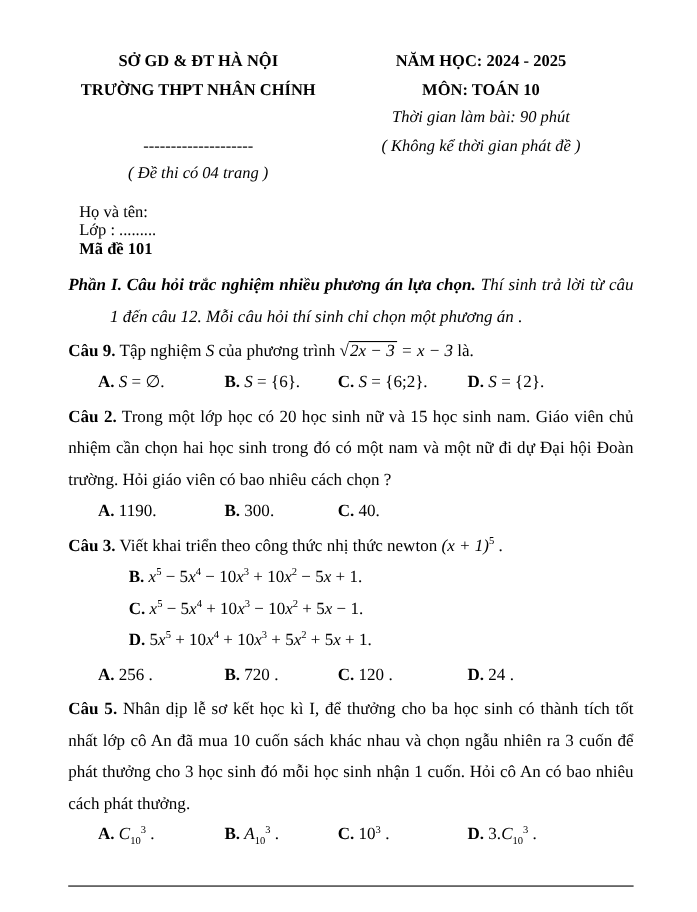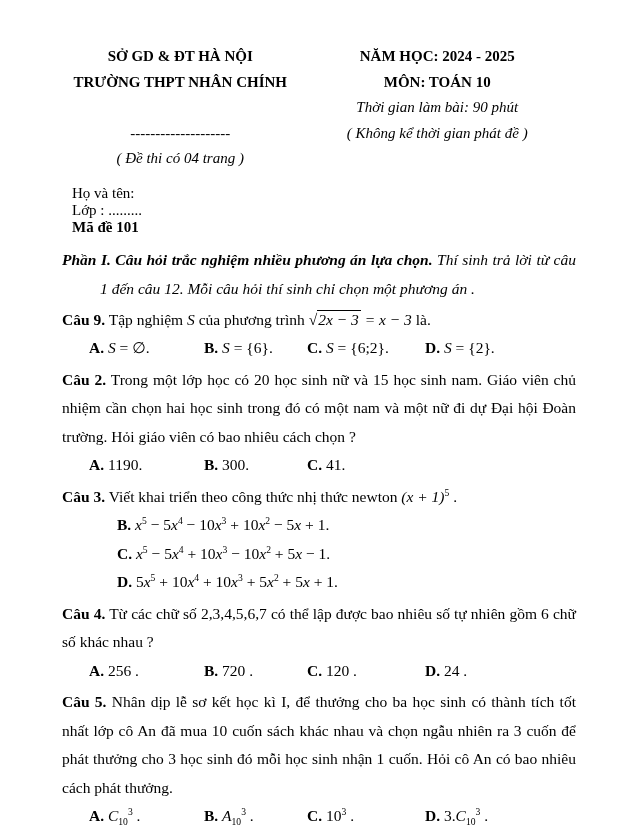--- a/index.html
+++ b/index.html
@@ -107,35 +107,34 @@
       <span class="opt"><span class="opt-label">C.</span> <span class="opt-text"><i>S</i> = {6;2}.</span></span>
       <span class="opt"><span class="opt-label">D.</span> <span class="opt-text"><i>S</i> = {2}.</span></span>
     </div>
   </div>
 
   <div class="question">
     <p class="stem"><span class="q-label">Câu 2.</span> <span class="q-text">Trong một lớp học có 20 học sinh nữ  và 15 học sinh nam. Giáo viên chủ nhiệm cần chọn hai học sinh trong đó có một nam và một nữ đi dự Đại hội Đoàn trường. Hỏi giáo viên có bao nhiêu cách chọn ?</span></p>
     <div class="options-row">
       <span class="opt"><span class="opt-label">A.</span> <span class="opt-text">1190.</span></span>
       <span class="opt"><span class="opt-label">B.</span> <span class="opt-text">300.</span></span>
-      <span class="opt"><span class="opt-label">C.</span> <span class="opt-text">41.</span></span>
+      <span class="opt"><span class="opt-label">C.</span> <span class="opt-text">40.</span></span>
     </div>
   </div>
 
   <div class="question">
     <p class="stem"><span class="q-label">Câu 3.</span> <span class="q-text">Viết khai triển theo công thức nhị thức newton  <i>(x + 1)</i><sup>5</sup> .</span></p>
     <div class="options-col">
       <span class="opt"><span class="opt-label">B.</span> <span class="opt-text"><i>x</i><sup>5</sup> − 5<i>x</i><sup>4</sup> − 10<i>x</i><sup>3</sup> + 10<i>x</i><sup>2</sup> − 5<i>x</i> + 1.</span></span>
       <span class="opt"><span class="opt-label">C.</span> <span class="opt-text"><i>x</i><sup>5</sup> − 5<i>x</i><sup>4</sup> + 10<i>x</i><sup>3</sup> − 10<i>x</i><sup>2</sup> + 5<i>x</i> − 1.</span></span>
       <span class="opt"><span class="opt-label">D.</span> <span class="opt-text">5<i>x</i><sup>5</sup> + 10<i>x</i><sup>4</sup> + 10<i>x</i><sup>3</sup> + 5<i>x</i><sup>2</sup> + 5<i>x</i> + 1.</span></span>
     </div>
   </div>
 
   <div class="question">
-    <p class="stem"><span class="q-label">Câu 4.</span> <span class="q-text">Từ các chữ số  2,3,4,5,6,7  có thể lập được bao nhiêu số tự nhiên gồm  6  chữ số khác nhau ?</span></p>
     <div class="options-row">
       <span class="opt"><span class="opt-label">A.</span> <span class="opt-text">256 .</span></span>
       <span class="opt"><span class="opt-label">B.</span> <span class="opt-text">720 .</span></span>
       <span class="opt"><span class="opt-label">C.</span> <span class="opt-text">120 .</span></span>
       <span class="opt"><span class="opt-label">D.</span> <span class="opt-text">24 .</span></span>
     </div>
   </div>
 
   <div class="question">
     <p class="stem"><span class="q-label">Câu 5.</span> <span class="q-text">Nhân dịp lễ sơ kết học kì I, để thưởng cho ba học sinh có thành tích tốt nhất lớp cô An đã mua 10 cuốn sách khác nhau và chọn ngẫu nhiên ra 3 cuốn để phát thưởng cho 3 học sinh đó mỗi học sinh nhận 1 cuốn. Hỏi cô An có bao nhiêu cách phát thưởng.</span></p>

